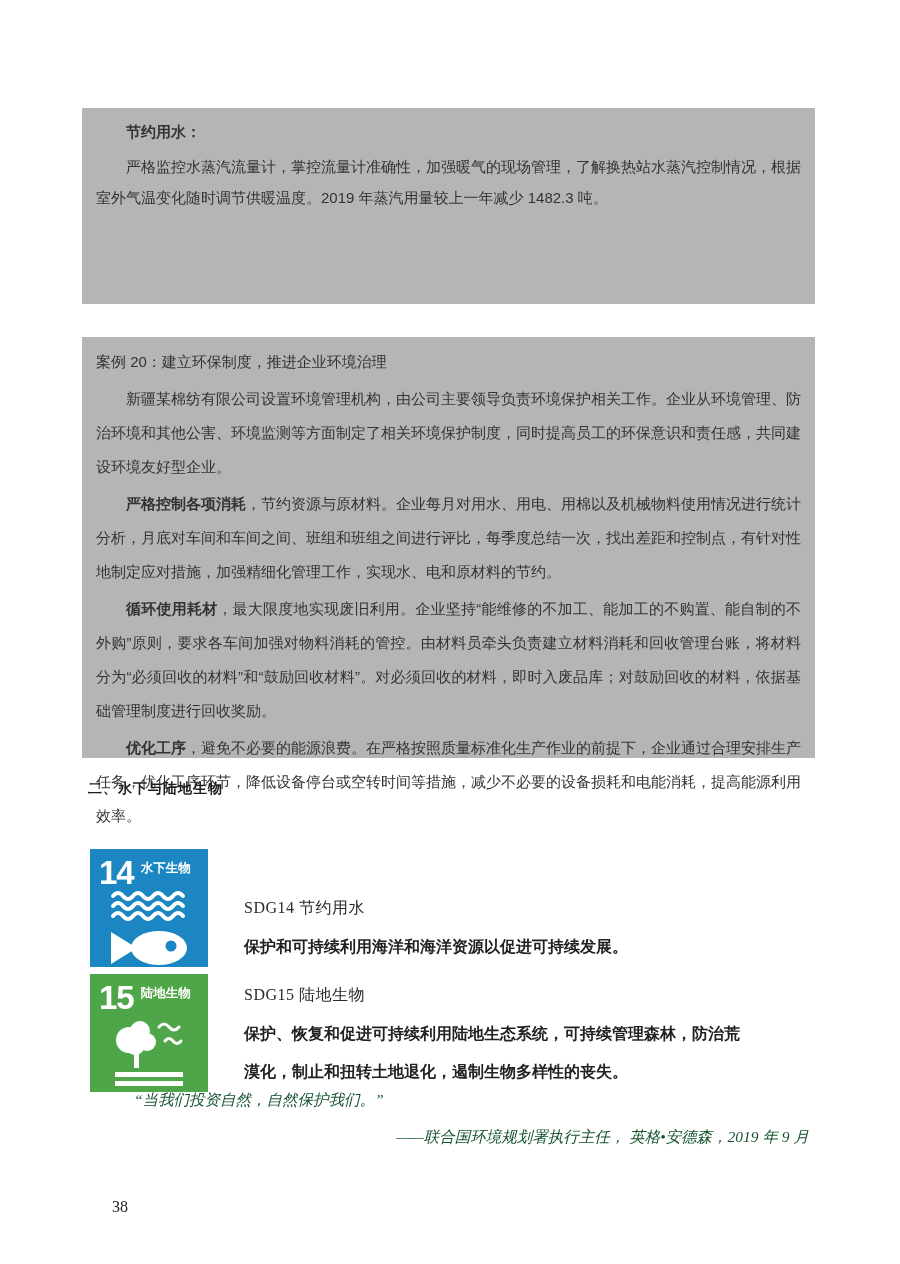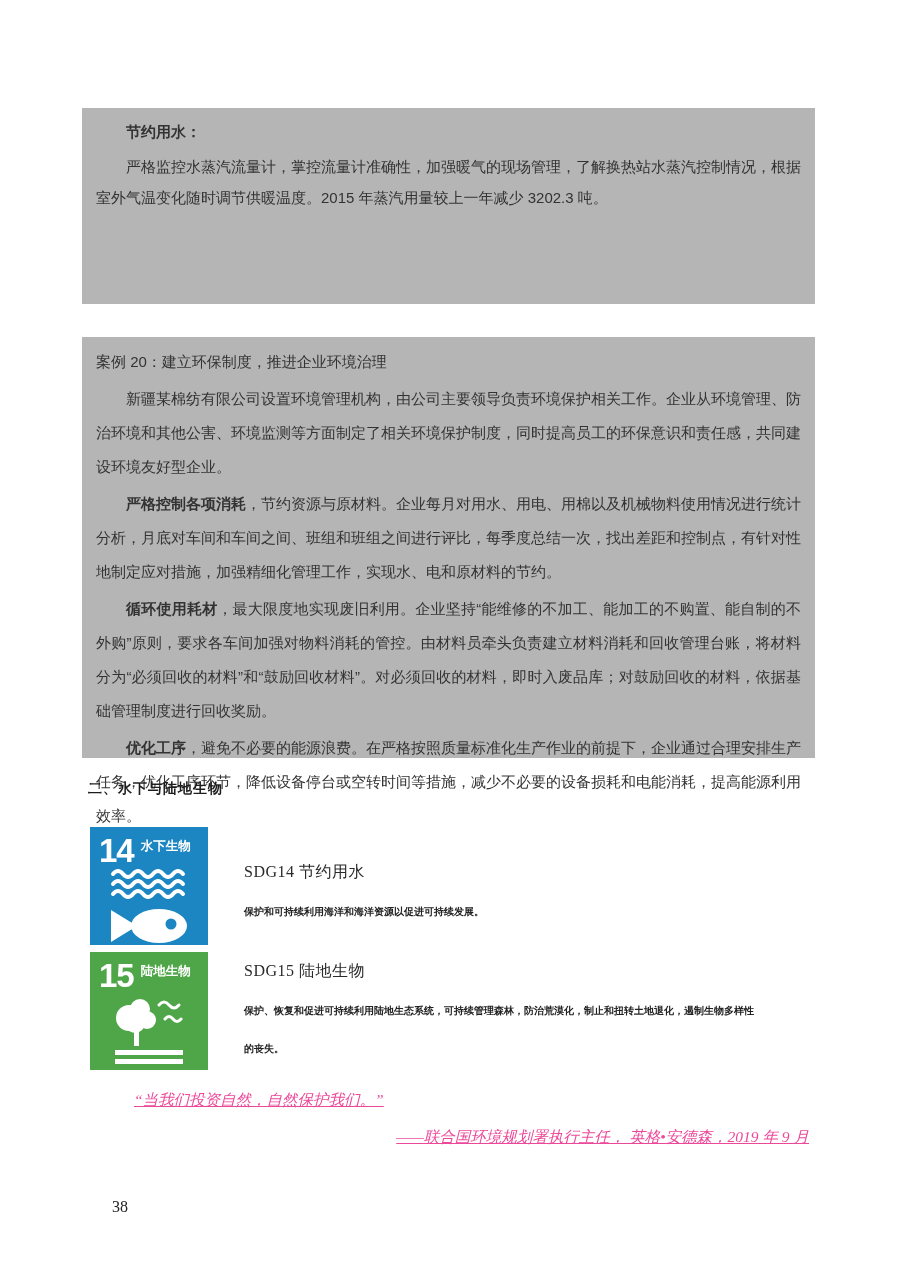--- a/index.html
+++ b/index.html
@@ -33,21 +33,21 @@
 
   
   .section-heading {
     position:absolute; left:88px; top:780px;
     margin:0;
     font-size:14px; font-weight:bold; color:#1d1d1d;
     letter-spacing:1px;
   }
 
   
-  .sdg-row { position:absolute; left:90px; display:flex; align-items:center; }
+  .sdg-row { position:absolute; left:90px; display:flex; align-items:flex-end;margin-top:22px; }
   .sdg14-row { top:827px; }
   .sdg15-row { top:952px; }
 
   .sdg-icon {
     width:118px; height:118px; flex:0 0 118px;
     color:#ffffff; overflow:hidden;
   }
   .sdg14-bg { background:#1b86c2; }
   .sdg15-bg { background:#4fa648; }
   .sdg-head { display:flex; align-items:flex-start; padding:7px 8px 0 9px; }
@@ -62,45 +62,46 @@
 
   .sdg-text { margin-left:36px; }
   .sdg14-row .sdg-text { padding-top:20px; }
   .sdg15-row .sdg-text { padding-top:6px; }
   .sdg-title {
     margin:0 0 10px 0;
     font-family:"Liberation Serif", serif;
     font-size:16px; color:#2a2a2a; letter-spacing:0.5px;
   }
   .sdg-desc {
-    margin:0; font-size:10px; font-weight:600; color:#222;
+    margin:0; font-size:16px; font-weight:600; color:#222;
     line-height:38px;
+    font-family:Liberation Mono, monospace;
   }
   .sdg15-row .sdg-desc { width:510px; }
 
   
   .quote { position:absolute; left:82px; top:1090px; width:733px;
-    font-family:"Liberation Serif", serif; font-style:italic; color:#ec4899;text-decoration:underline; }
+    font-family:"Liberation Serif", serif; font-style:italic; color:#14532d; }
   .quote-text { margin:0 0 16px 52px; font-size:15.5px; }
   .quote-attr { margin:0 6px 0 0; font-size:15.5px; text-align:right; }
 
   
   .page-number {
     position:absolute; left:112px; top:1198px;
     font-family:"Liberation Serif", serif; font-size:16px; color:#222;
   }
 </style>
 </head>
 <body>
 
 <div class="page">
 
   <section class="gray-box box1">
     <p class="indent bold">节约用水：</p>
-    <p class="indent">严格监控水蒸汽流量计，掌控流量计准确性，加强暖气的现场管理，了解换热站水蒸汽控制情况，根据室外气温变化随时调节供暖温度。2015 年蒸汽用量较上一年减少 3202.3 吨。</p>
+    <p class="indent">严格监控水蒸汽流量计，掌控流量计准确性，加强暖气的现场管理，了解换热站水蒸汽控制情况，根据室外气温变化随时调节供暖温度。2019 年蒸汽用量较上一年减少 1482.3 吨。</p>
   </section>
 
   <section class="gray-box box2">
     <p class="case-title">案例 20：建立环保制度，推进企业环境治理</p>
     <p class="indent">新疆某棉纺有限公司设置环境管理机构，由公司主要领导负责环境保护相关工作。企业从环境管理、防治环境和其他公害、环境监测等方面制定了相关环境保护制度，同时提高员工的环保意识和责任感，共同建设环境友好型企业。</p>
     <p class="indent"><b>严格控制各项消耗</b><span>，节约资源与原材料。企业每月对用水、用电、用棉以及机械物料使用情况进行统计分析，月底对车间和车间之间、班组和班组之间进行评比，每季度总结一次，找出差距和控制点，有针对性地制定应对措施，加强精细化管理工作，实现水、电和原材料的节约。</span></p>
     <p class="indent"><b>循环使用耗材</b><span>，最大限度地实现废旧利用。企业坚持“能维修的不加工、能加工的不购置、能自制的不外购”原则，要求各车间加强对物料消耗的管控。由材料员牵头负责建立材料消耗和回收管理台账，将材料分为“必须回收的材料”和“鼓励回收材料”。对必须回收的材料，即时入废品库；对鼓励回收的材料，依据基础管理制度进行回收奖励。</span></p>
     <p class="indent"><b>优化工序</b><span>，避免不必要的能源浪费。在严格按照质量标准化生产作业的前提下，企业通过合理安排生产任务，优化工序环节，降低设备停台或空转时间等措施，减少不必要的设备损耗和电能消耗，提高能源利用效率。</span></p>
   </section>
 

